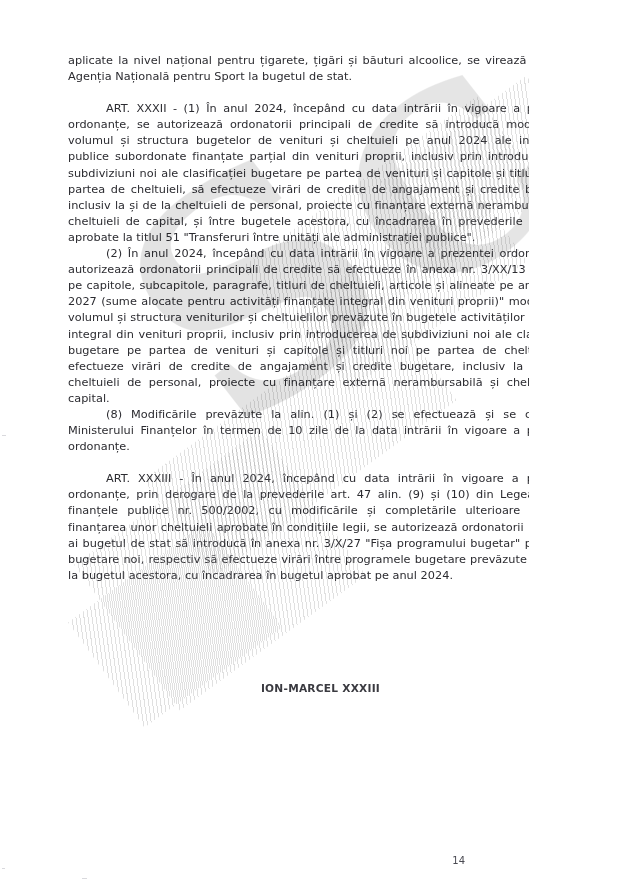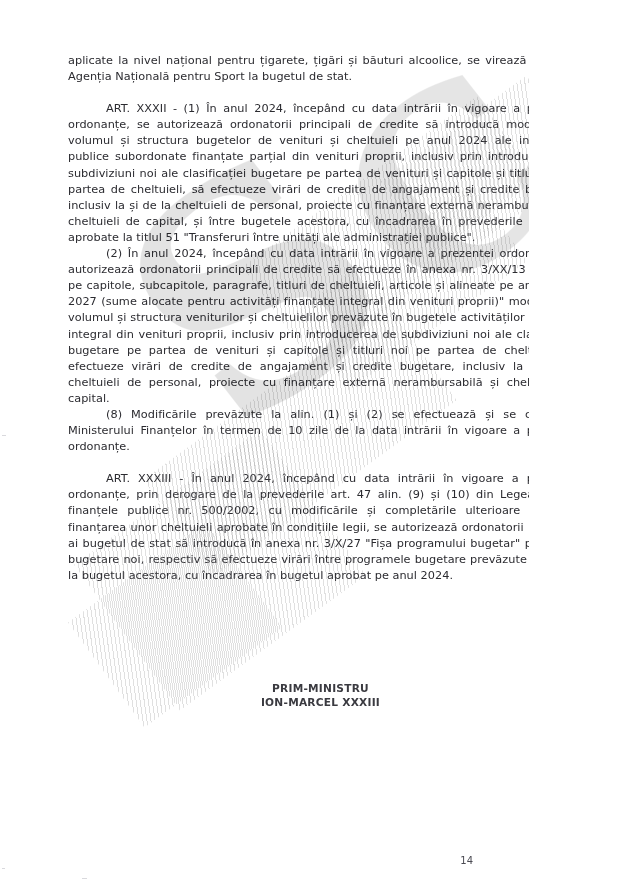--- a/index.html
+++ b/index.html
@@ -110,21 +110,21 @@
     color: #3a3a40;
     font-size: 10.6px;
     line-height: 14.4px;
     font-weight: 700;
     letter-spacing: 0.25px;
   }
 
   
   #page-number {
     position: absolute;
-    right: 56px;
+    right: 64px;
     bottom: 28px;
     color: #4a4a52;
     font-size: 10px;
     z-index: 2;
   }
 
   
   .scan-mark {
     position: absolute;
     background: #d9d9dd;
@@ -170,19 +170,18 @@
     <div class="wm-glyph wm-a">S</div>
     <div class="wm-speckle sp1"></div>
     <div class="wm-speckle sp2"></div>
     <div class="wm-speckle sp3"></div>
     <div class="wm-speckle sp4"></div>
     <div class="wm-speckle sp5"></div>
     <div class="wm-speckle sp6"></div>
   </div>
 
   <div id="signature">
-    <div class="sig-line">PRIM-MINISTRU</div>
     <div class="sig-line">ION-MARCEL XXXIII</div>
   </div>
 
   <div id="page-number">14</div>
 
 </div>
 
 </body></html>

